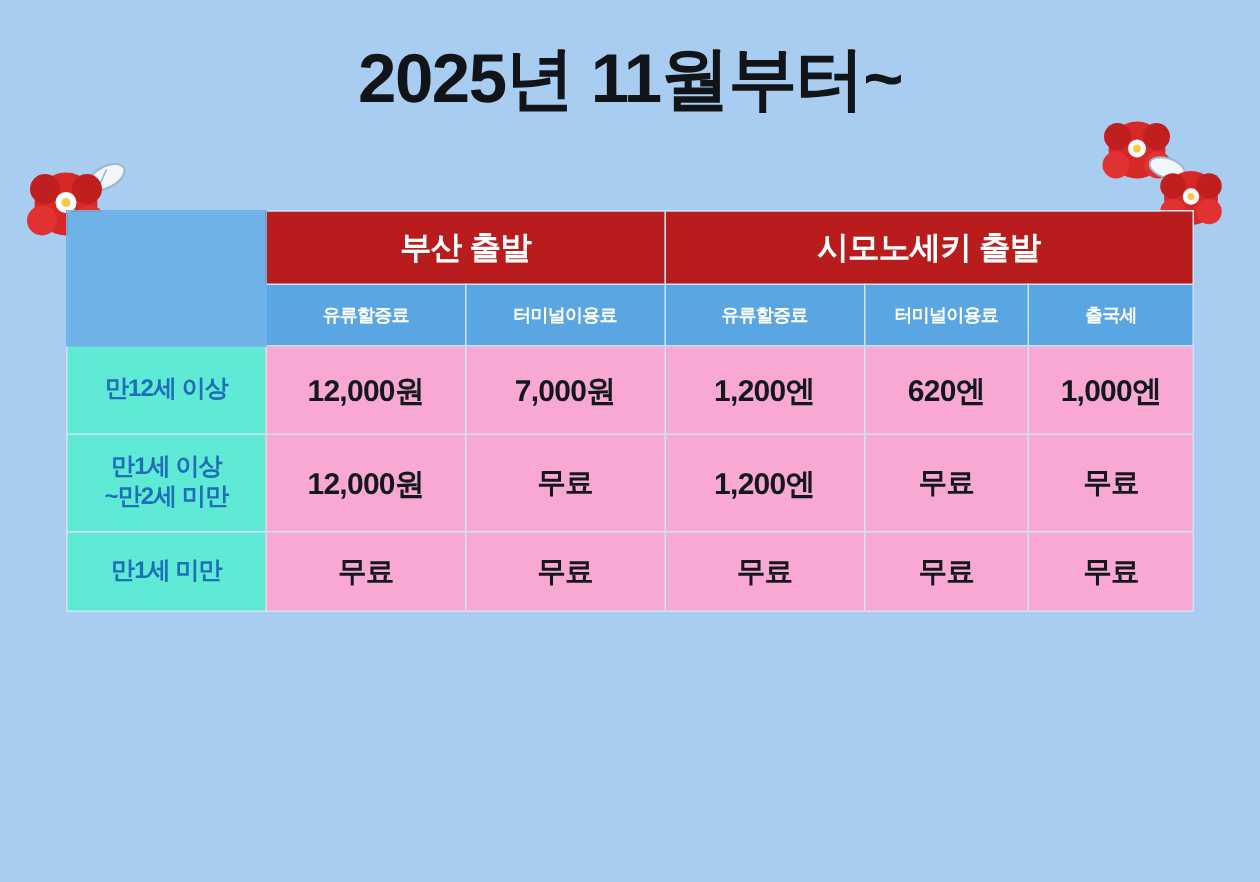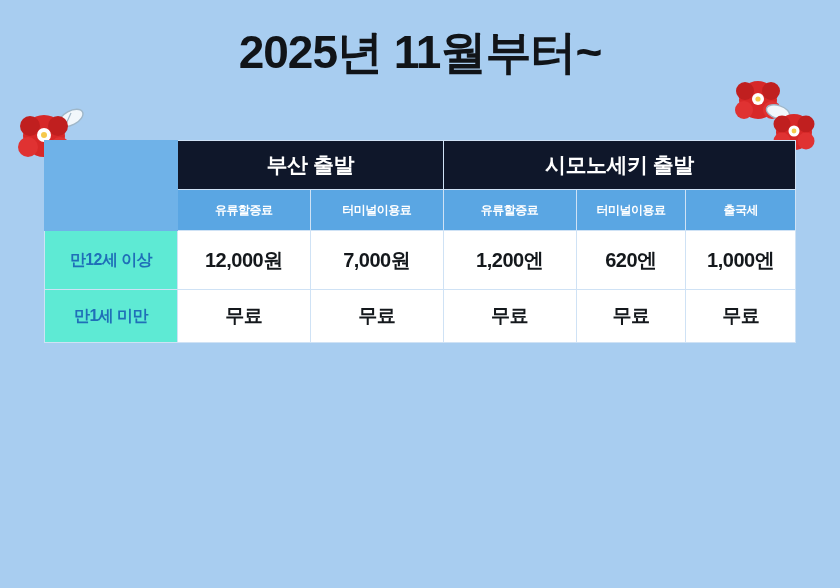--- a/index.html
+++ b/index.html
@@ -66,21 +66,21 @@
     table-layout: fixed;
   }
 
   table.fare th, table.fare td {
     border: 1px solid #cfe2f5;
     text-align: center;
     vertical-align: middle;
   }
 
   .hdr-dep {
-    background: #0f172a;
+    background: #b91c1c;
     color: #ffffff;
     font-size: 21px;
     font-weight: 800;
     height: 46px;
     letter-spacing: -0.5px;
   }
   .hdr-corner {
     background: #6fb2e8;
     border: 1px solid #6fb2e8 !important;
   }
@@ -99,21 +99,21 @@
   td.rowlabel {
     background: #5eead4;
     color: #1f6fb8;
     font-size: 16px;
     font-weight: 800;
     line-height: 1.25;
     letter-spacing: -0.6px;
     width: 126px;
   }
   td.cell {
-    background: #ffffff;
+    background: #f9a8d4;
     color: #14181c;
     font-size: 20px;
     font-weight: 800;
     letter-spacing: -0.5px;
     height: 59px;
   }
   td.cell.small {
     font-size: 19px;
   }
 
@@ -195,20 +195,31 @@
         <tr class="r0">
           <td class="rowlabel">
             <span>만12세 이상</span>
           </td>
           <td class="cell">12,000원</td>
           <td class="cell">7,000원</td>
           <td class="cell">1,200엔</td>
           <td class="cell">620엔</td>
           <td class="cell">1,000엔</td>
         </tr>
+        <tr class="r3">
+          <td class="rowlabel">
+            <div>만1세 이상</div>
+            <div>~만2세 미만</div>
+          </td>
+          <td class="cell">12,000원</td>
+          <td class="cell small">무료</td>
+          <td class="cell">1,200엔</td>
+          <td class="cell small">무료</td>
+          <td class="cell small">무료</td>
+        </tr>
         <tr class="r4">
           <td class="rowlabel">
             <span>만1세 미만</span>
           </td>
           <td class="cell small">무료</td>
           <td class="cell small">무료</td>
           <td class="cell small">무료</td>
           <td class="cell small">무료</td>
           <td class="cell small">무료</td>
         </tr>

